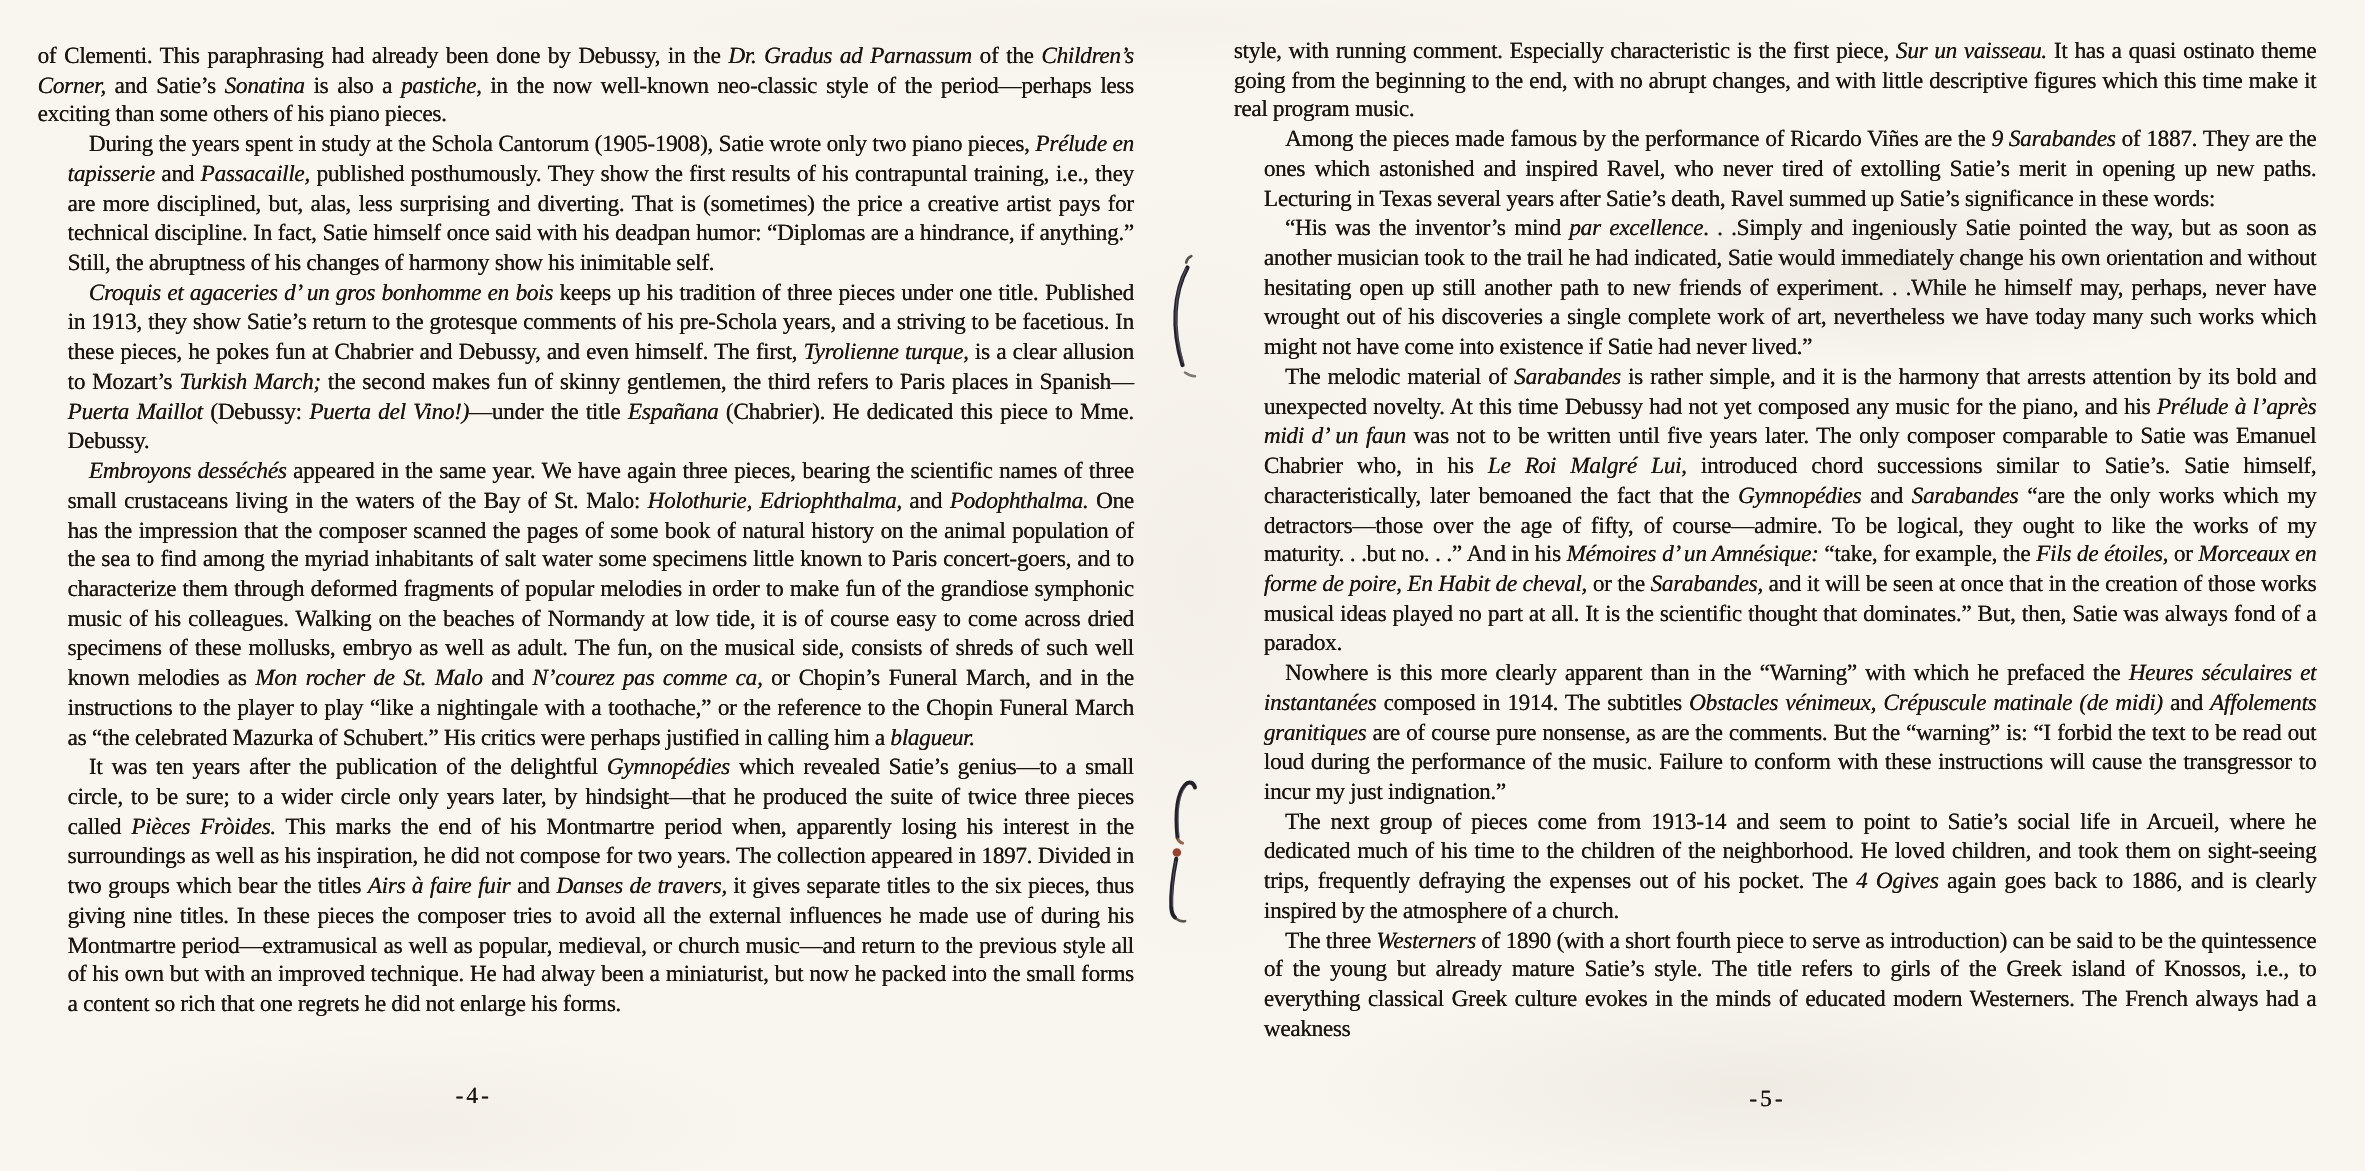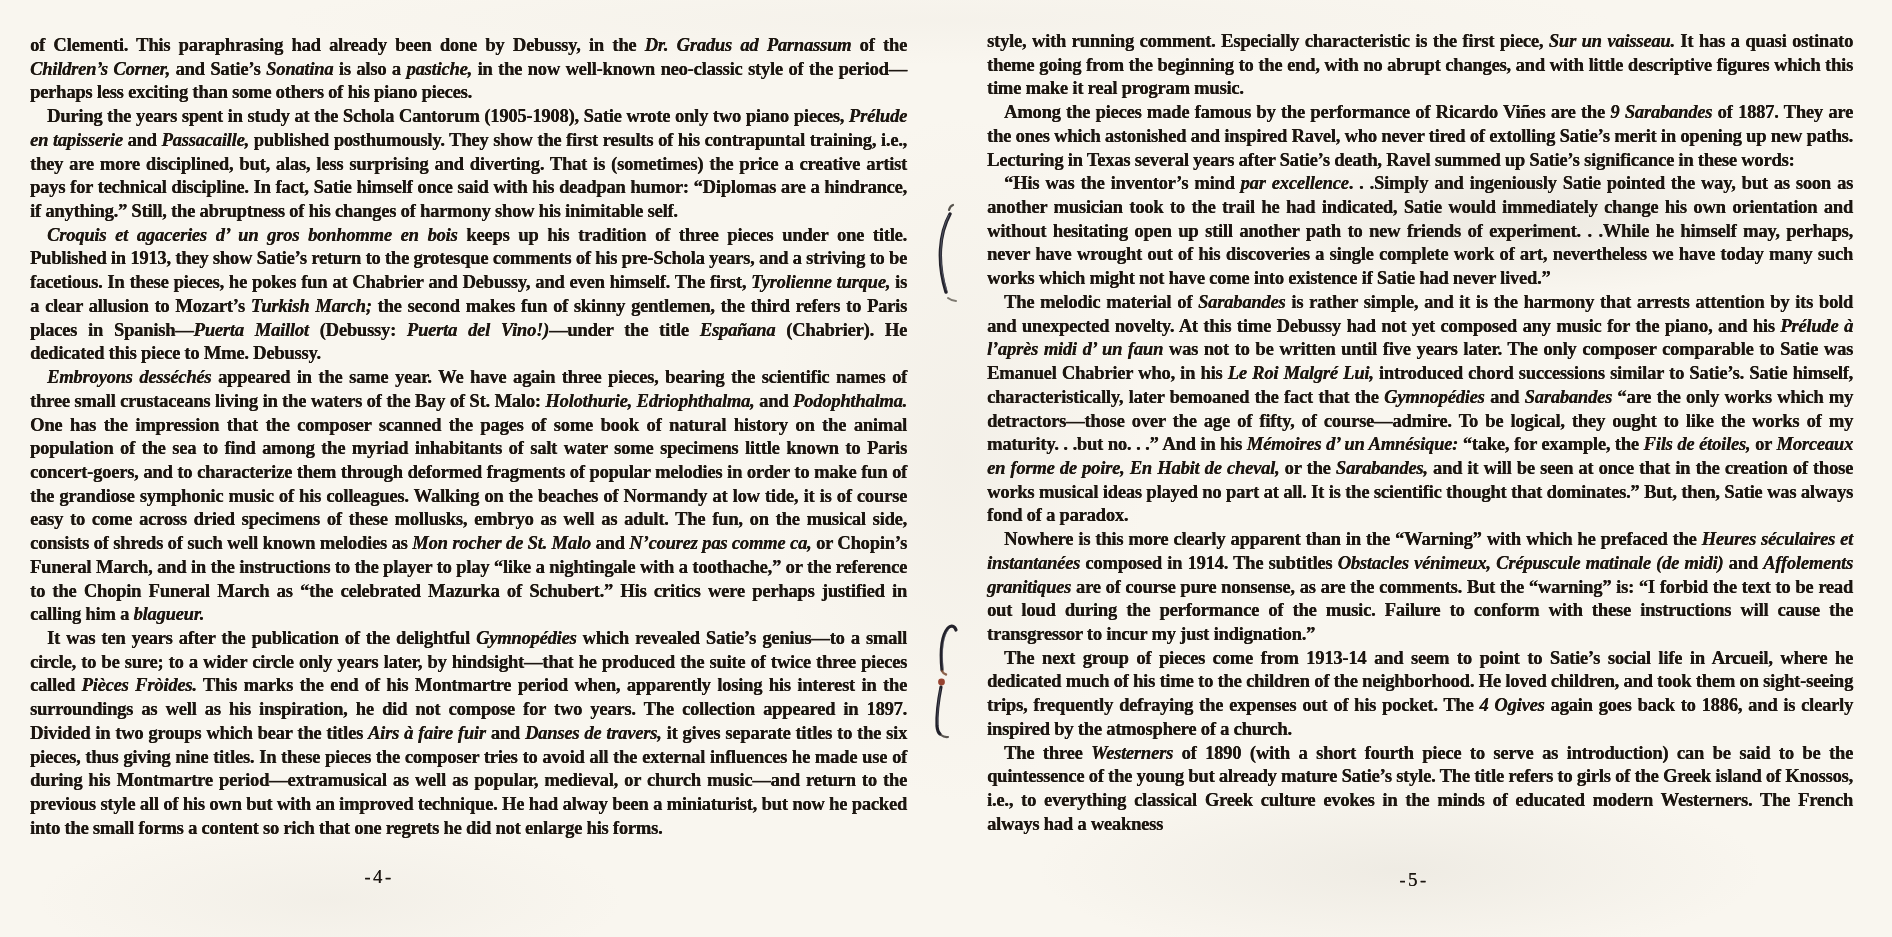--- a/index.html
+++ b/index.html
@@ -24,22 +24,22 @@
       radial-gradient(ellipse 900px 60px at 946px 20px, rgba(210,205,195,0.10), transparent 75%);
   }
   .column {
     position: absolute;
     text-align: justify;
     font-size: 18.6px;
     line-height: 23.72px;
     letter-spacing: -0.25px;
     text-shadow: 0.2px 0 0 currentColor;
   }
-  .column p { margin: 0; padding: 0; font-weight: bold; }
-  .column p.indent { text-indent: 17px; }
+  .column p { margin: 0; padding: 0; }
+  .column p.indent { text-indent: 17px; margin-left: 24px; }
   #left-col  { left: 30px;  top: 33px; width: 877px; }
   #right-col { left: 987px; top: 29px; width: 866px; }
   .page-number {
     position: absolute;
     font-size: 18.6px;
     letter-spacing: 2.5px;
     text-shadow: 0.2px 0 0 currentColor;
     transform: translateX(-50%);
     white-space: nowrap;
   }

